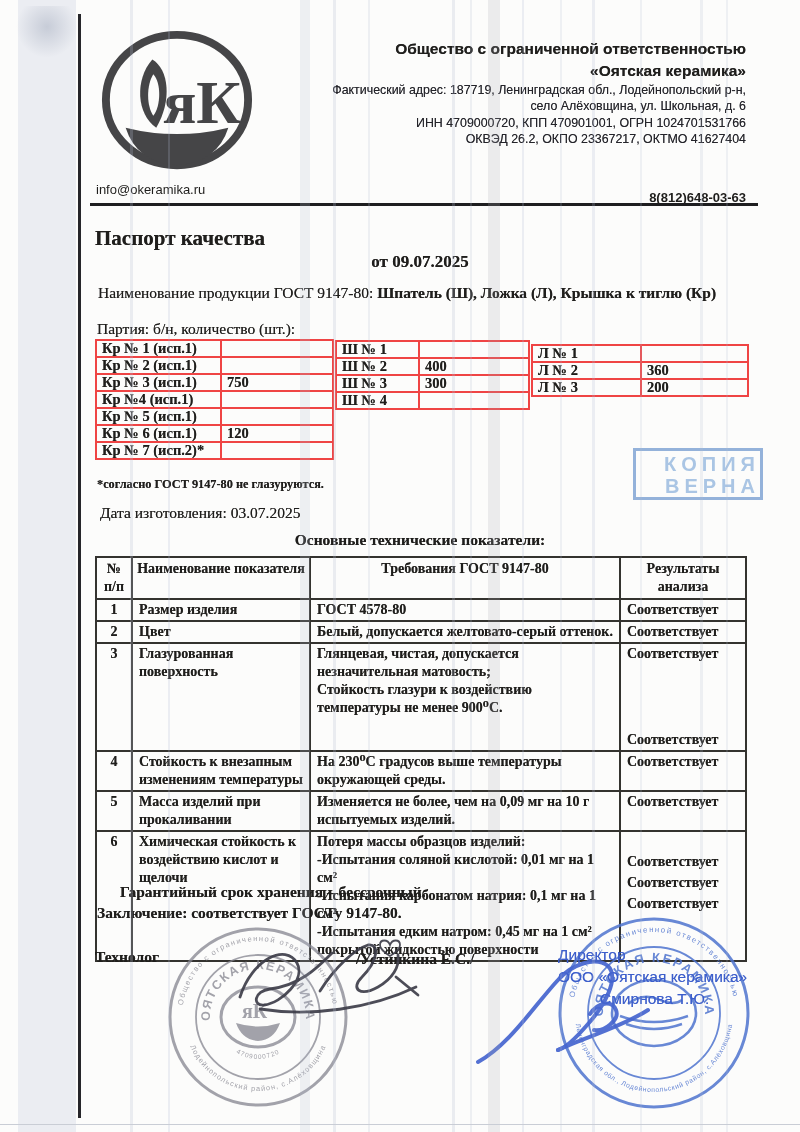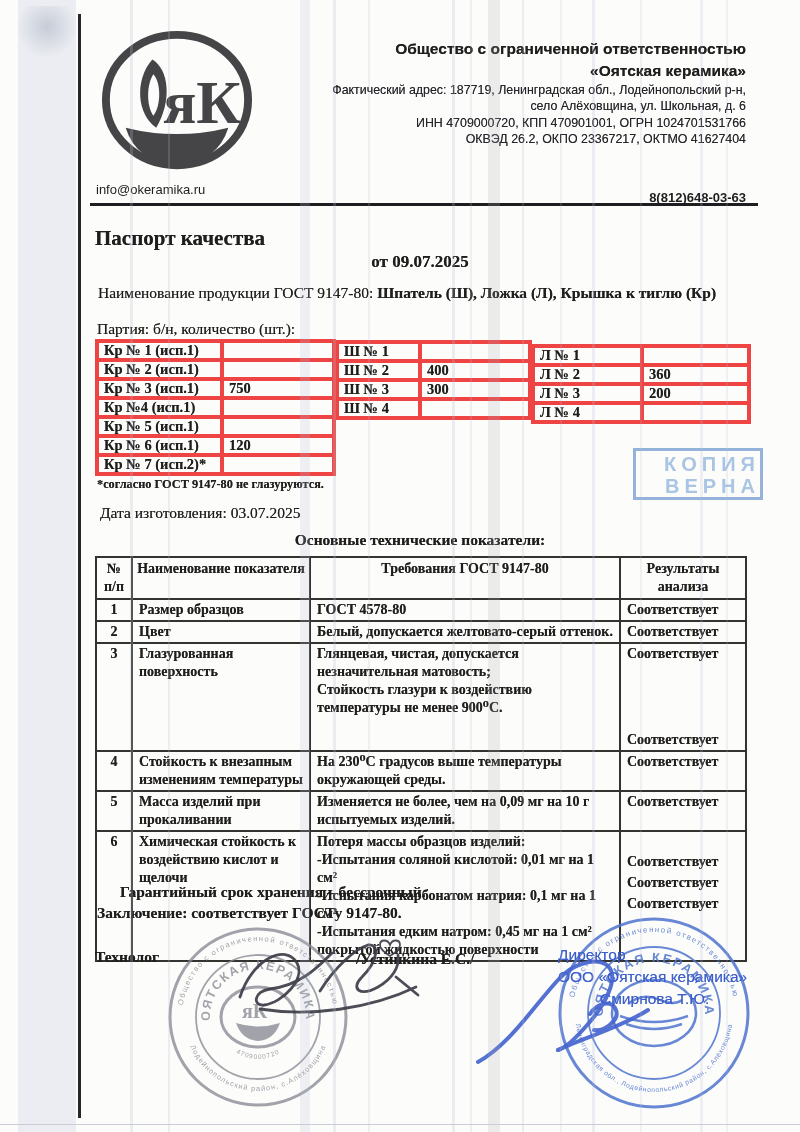--- a/index.html
+++ b/index.html
@@ -27,21 +27,21 @@
 
   
   .title{left:95px;top:226px;width:650px;font-size:21px;font-weight:bold;}
   .title-date{left:95px;top:252px;width:650px;text-align:center;font-size:17px;font-weight:bold;}
   .product{left:98px;top:284px;width:660px;font-size:15.5px;}
   .product b{font-weight:bold;}
   .batch-caption{left:97px;top:320px;font-size:15.5px;}
 
   
   table.batch{border-collapse:collapse;table-layout:fixed;}
-  table.batch td{border:4px solid #ef4444;font-size:14.5px;font-weight:bold;
+  table.batch td{border:2px solid #ef4444;font-size:14.5px;font-weight:bold;
                  padding:0 5px;height:15px;line-height:15px;white-space:nowrap;overflow:hidden;
                  text-shadow:0 0 .4px rgba(40,38,34,.7);}
   .kr-table{left:95px;top:339px;} .kr-table td{height:15px;}
   .sh-table{left:335px;top:340px;}
   .l-table {left:531px;top:344px;}
   .footnote{left:97px;top:477px;font-size:12.3px;font-weight:bold;}
 
   
   .copy-stamp{left:633px;top:448px;width:124px;height:44px;border:3px solid #8fafd9;
               color:#a6c3e3;font-family:"Liberation Sans","DejaVu Sans",sans-serif;
@@ -197,24 +197,20 @@
         <td></td>
       </tr>
       <tr>
         <td>Л № 2</td>
         <td>360</td>
       </tr>
       <tr>
         <td>Л № 3</td>
         <td>200</td>
       </tr>
-      <tr>
-        <td>Л № 4</td>
-        <td></td>
-      </tr>
     </tbody>
 </table>
 <div class="abs footnote serif">*согласно ГОСТ 9147-80 не глазуруются.</div>
 
 <div class="abs copy-stamp">
   <div>КОПИЯ</div>
   <div>ВЕРНА</div>
 </div>
 
 <div class="abs mfg-date serif">Дата изготовления: 03.07.2025</div>
@@ -232,21 +228,21 @@
       <tr>
         <th>№ п/п</th>
         <th>Наименование показателя</th>
         <th>Требования ГОСТ 9147-80</th>
         <th>Результаты анализа</th>
       </tr>
     </thead>
     <tbody id="tech-body">
         <tr class="trow-1">
           <td class="cnum">1</td>
-          <td class="cname">Размер образцов</td>
+          <td class="cname">Размер изделия</td>
           <td class="creq">
             <div>ГОСТ 4578-80</div>
           </td>
           <td class="cres">
             <div class="res-box">
               <div class="res-line">Соответствует</div>
             </div>
           </td>
         </tr>
         <tr class="trow-2">

